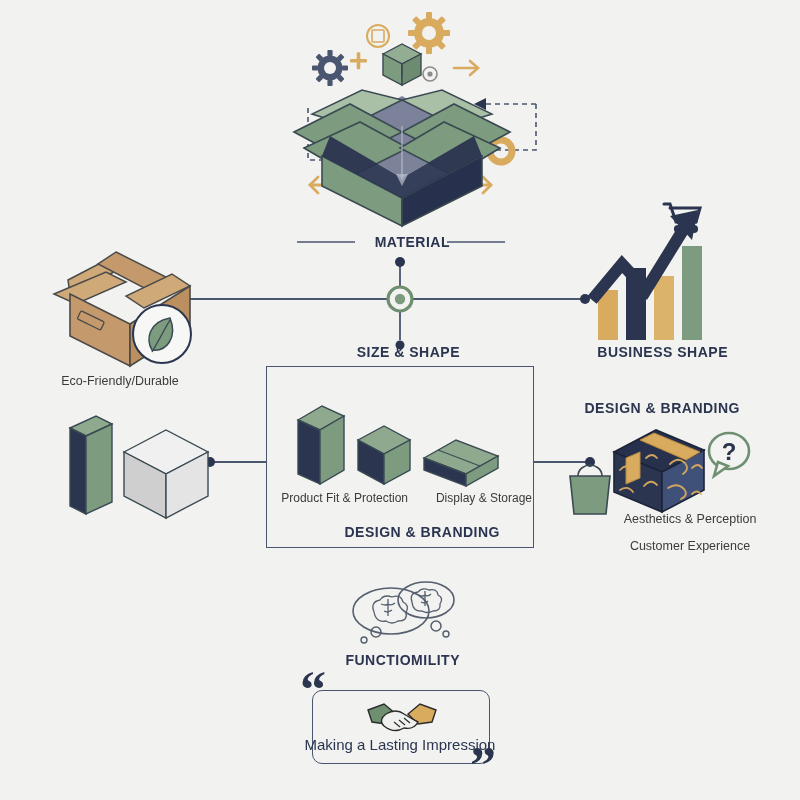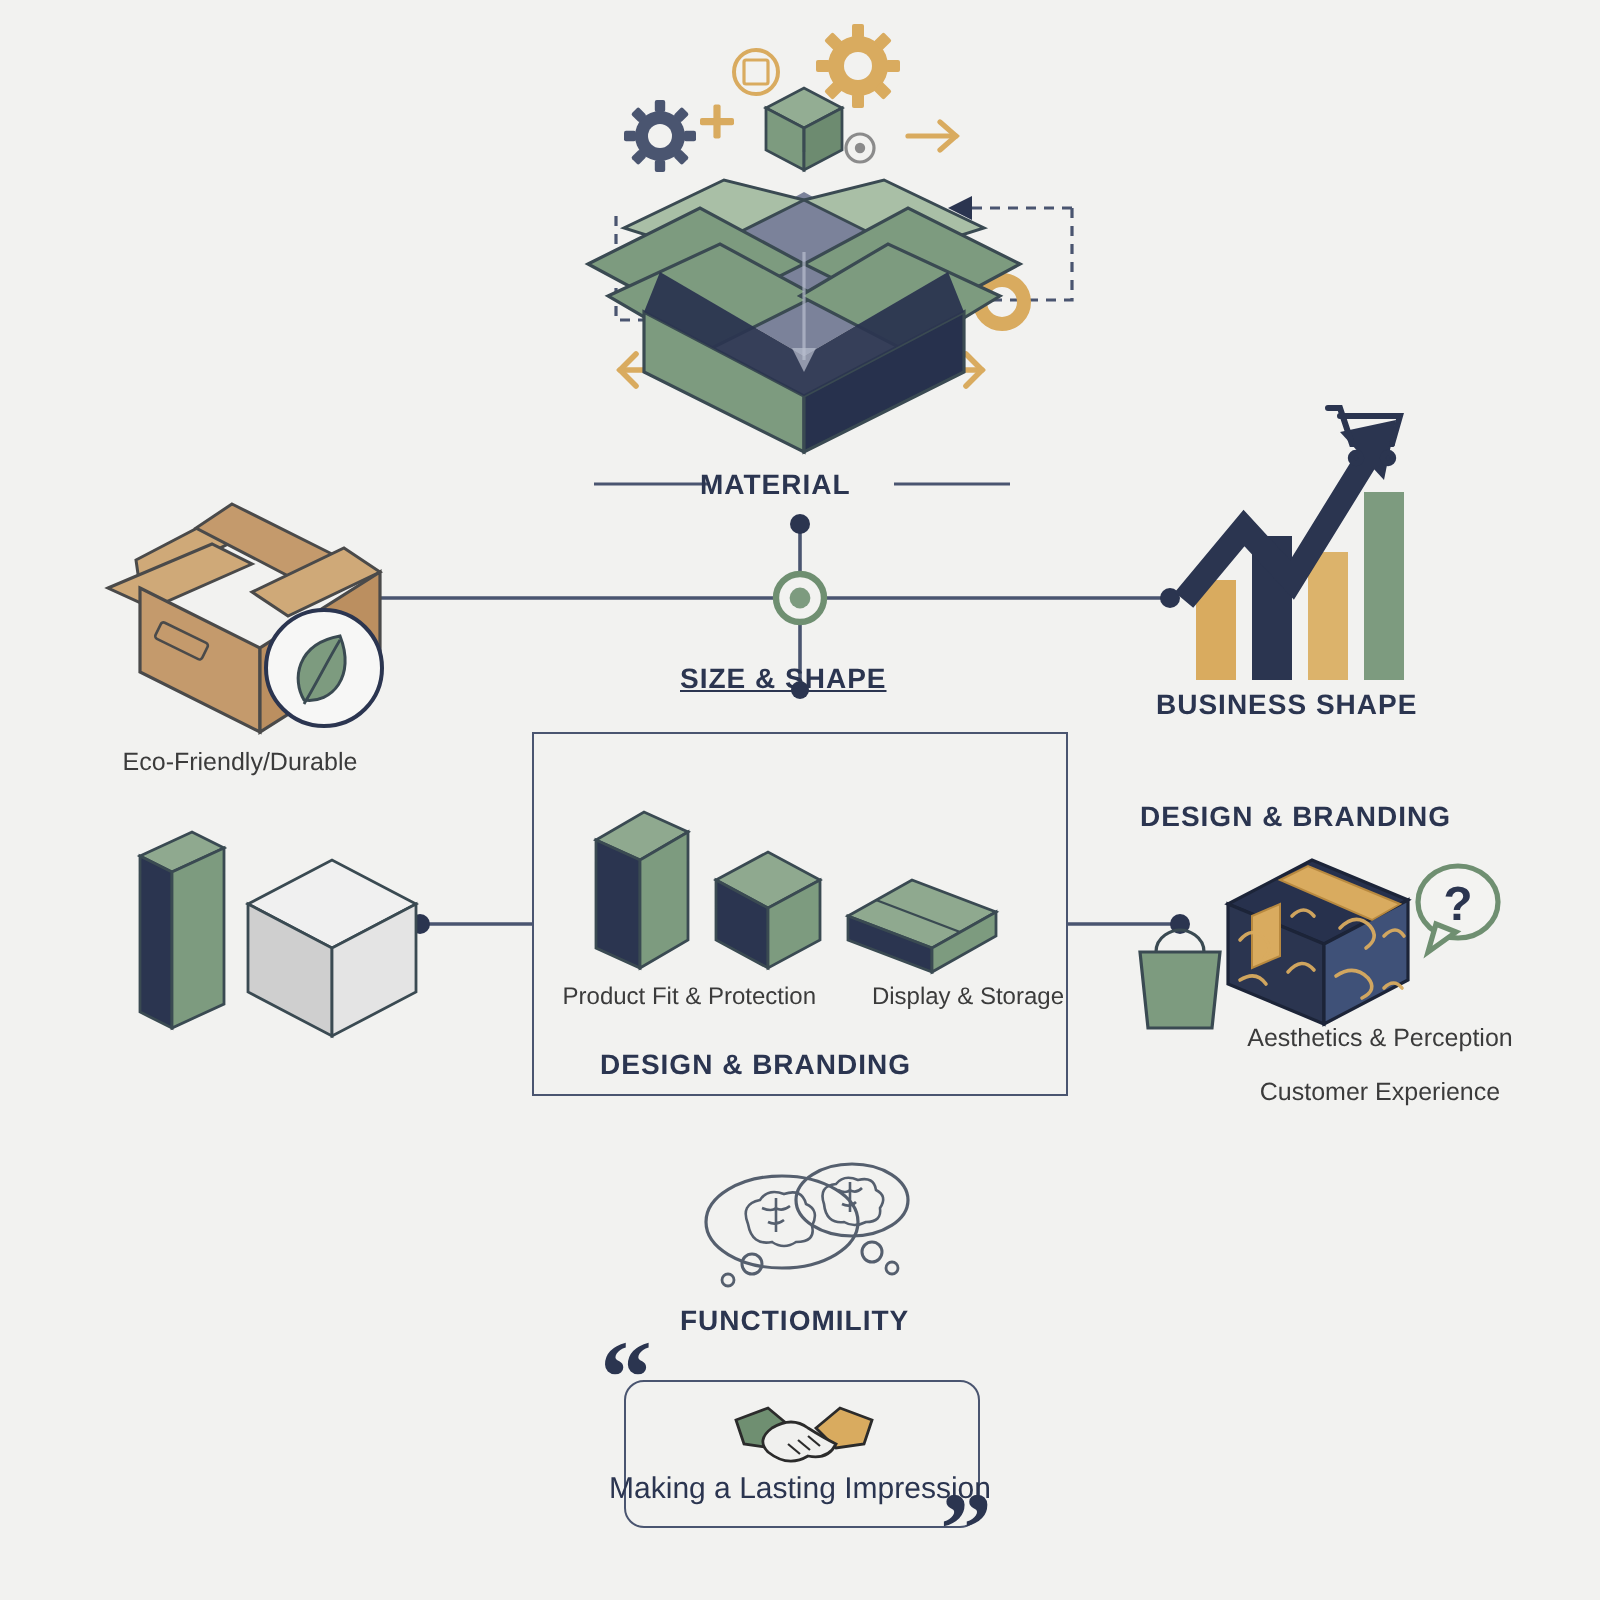--- a/index.html
+++ b/index.html
@@ -21,21 +21,21 @@
     height: 800px;
   }
   .abs { position: absolute; }
 
   
   .cap-head {
     font-family: "Liberation Sans", sans-serif;
     font-weight: bold;
     color: #2b3550;
     letter-spacing: 0.5px;
-    text-align: left;
+    text-align: right;
     white-space: nowrap;
     font-size: 14px;
   }
   .cap-sub {
     font-family: "Liberation Sans", sans-serif;
     font-weight: normal;
     color: #3b3b3b;
     text-align: center;
     white-space: nowrap;
     font-size: 12.5px;
@@ -267,21 +267,21 @@
 
     <g stroke="#2b3550" stroke-width="3" fill="none" stroke-linecap="round">
       <path d="M76,6 L82,6 L88,24 L108,24"></path>
       <path d="M82,10 L112,10 L108,24"></path>
       <circle cx="90" cy="31" r="2.6" fill="#2b3550"></circle>
       <circle cx="106" cy="31" r="2.6" fill="#2b3550"></circle>
     </g>
   </svg>
   <div class="abs cap-head" style="left:578px;top:344px;width:150px;">BUSINESS SHAPE</div>
 
-  <div class="abs cap-head" style="left:340px;top:331px;width:120px;text-decoration:underline;">SIZE &amp; SHAPE</div>
+  <div class="abs cap-head" style="left:340px;top:344px;width:120px;">SIZE &amp; SHAPE</div>
 
   <div class="abs panel-box" style="left:266px;top:366px;width:266px;height:180px;"></div>
 
   <svg class="abs" style="left:286px;top:398px;width:230px;height:90px;">
 
     <g>
       <polygon points="12,22 36,8 58,18 34,32" fill="#8fa98f" stroke="#3a4a52" stroke-width="1.4"></polygon>
       <polygon points="12,22 34,32 34,86 12,76" fill="#2b3550" stroke="#3a4a52" stroke-width="1.4"></polygon>
       <polygon points="58,18 34,32 34,86 58,72" fill="#7d9b7f" stroke="#3a4a52" stroke-width="1.4"></polygon>
     </g>

